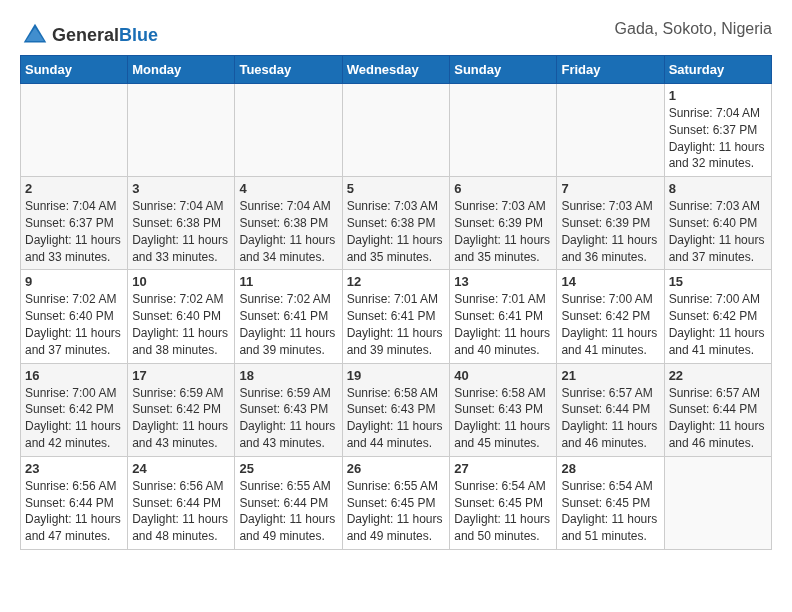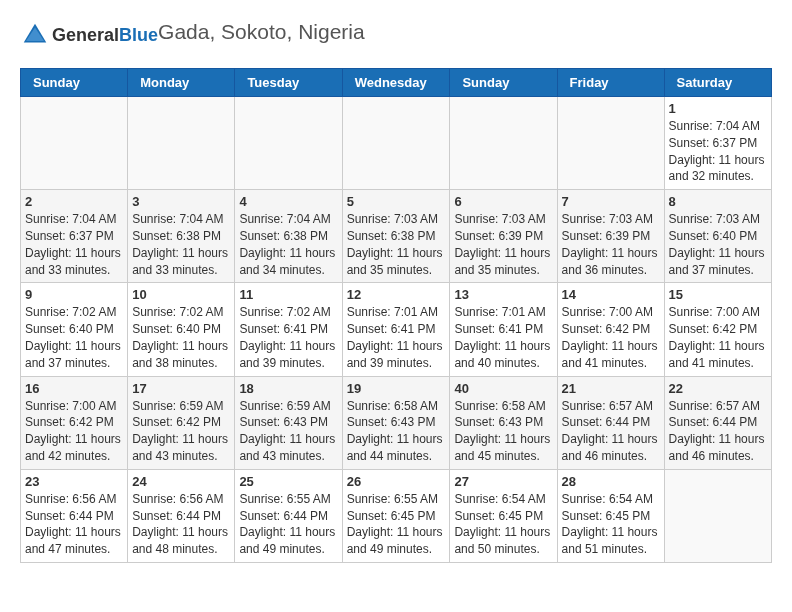--- a/index.html
+++ b/index.html
@@ -5,23 +5,23 @@
     * { box-sizing: border-box; margin: 0; padding: 0; }
     body {
       font-family: Arial, sans-serif;
       background: #fff;
       width: 792px;
       min-height: 612px;
       padding: 20px;
     }
     .header {
       display: flex;
-      justify-content: flex-start;
+      justify-content: space-between;
       align-items: flex-start;
-      margin-bottom: 18px;
+      margin-bottom: 5px;
     }
     .logo {
       display: flex;
       align-items: center;
     }
     .logo-text-general {
       font-size: 18px;
       font-weight: bold;
       color: #333;
     }
@@ -37,35 +37,35 @@
     }
     .title-block {
       text-align: right;
     }
     .title-block h1 {
       font-size: 32px;
       font-weight: bold;
       color: #333;
     }
     .title-block h2 {
-      font-size: 21px;
+      font-size: 16px;
       font-weight: normal;
       color: #555;
     }
     .calendar {
       width: 100%;
       border-collapse: collapse;
       border: 1px solid #ccc;
     }
     .calendar thead th {
       background-color: #1a6eb5;
       color: #fff;
       font-size: 13px;
       font-weight: bold;
-      padding: 6px 12px;
+      padding: 6px 4px;
       text-align: left;
       border: 1px solid #1557a0;
     }
     .calendar tbody td {
       width: 108px;
       vertical-align: top;
       padding: 4px;
       border: 1px solid #ccc;
       font-size: 10px;
       color: #333;

